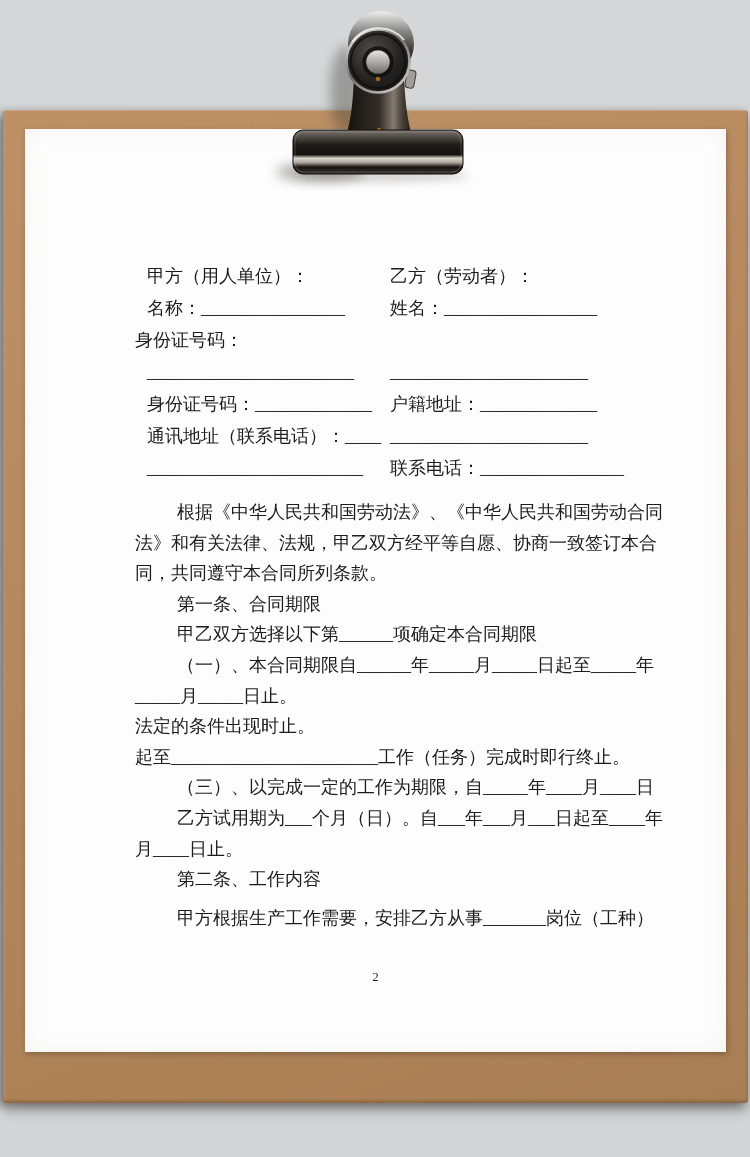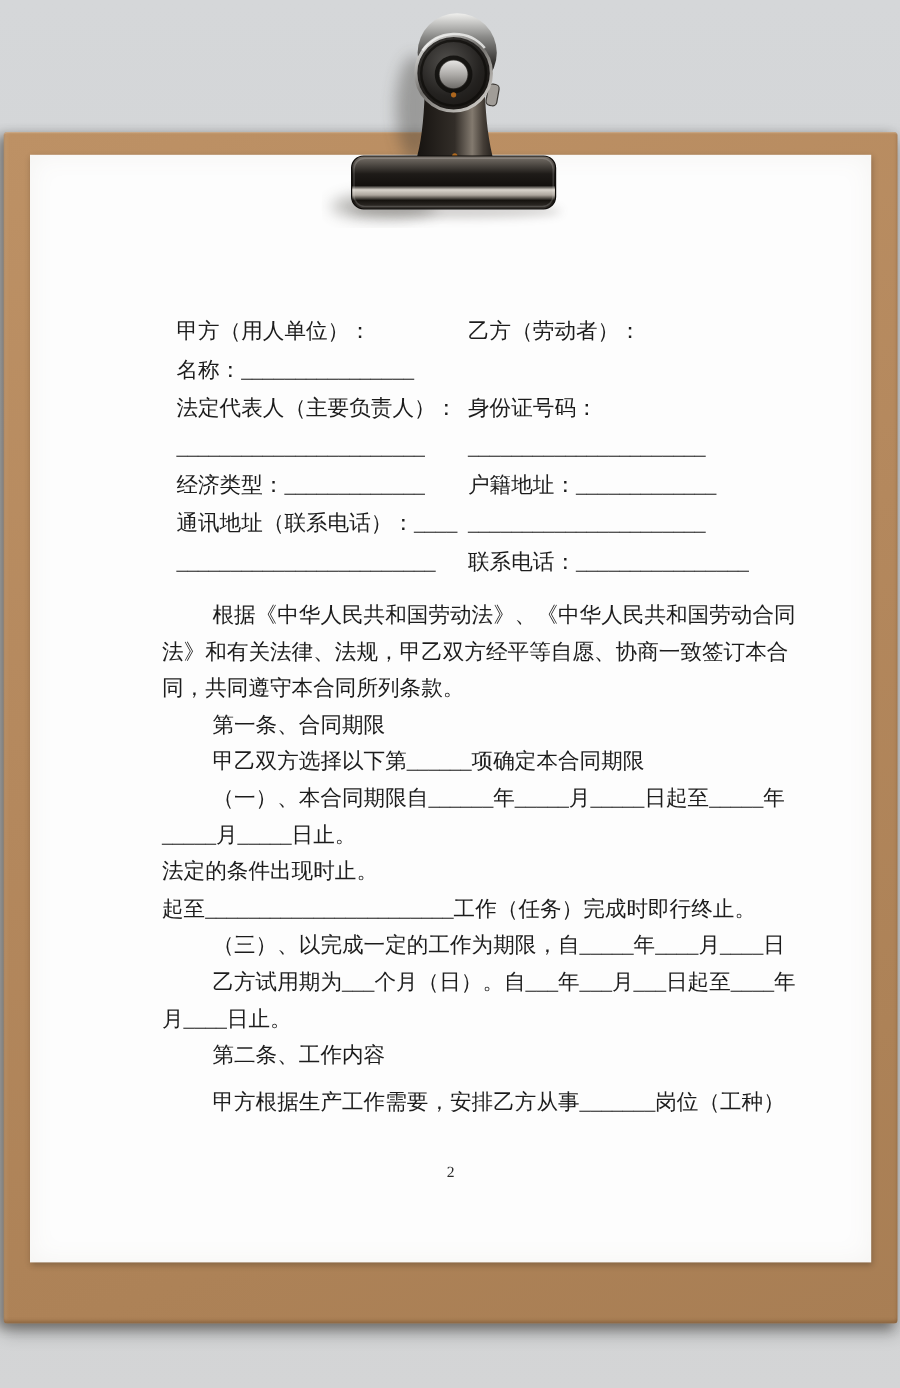--- a/index.html
+++ b/index.html
@@ -45,31 +45,31 @@
 
 <div class="paper" style="background-color: rgb(253, 253, 253);">
   <div class="content">
     <div>
         <div class="hrow">
           <span class="hcell left">甲方（用人单位）：</span>
           <span class="hcell right">乙方（劳动者）：</span>
         </div>
         <div class="hrow">
           <span class="hcell left">名称：________________</span>
+          <span class="hcell right">姓名：_________________</span>
         </div>
         <div class="hrow">
-          <span class="hcell left">法定代表人（主要负责人）：</span>
           <span class="hcell right">身份证号码：</span>
         </div>
         <div class="hrow">
           <span class="hcell left">_______________________</span>
           <span class="hcell right">______________________</span>
         </div>
         <div class="hrow">
-          <span class="hcell left">经济类型：_____________</span>
+          <span class="hcell left">身份证号码：_____________</span>
           <span class="hcell right">户籍地址：_____________</span>
         </div>
         <div class="hrow">
           <span class="hcell left">通讯地址（联系电话）：____</span>
           <span class="hcell right">______________________</span>
         </div>
         <div class="hrow">
           <span class="hcell left">________________________</span>
           <span class="hcell right">联系电话：________________</span>
         </div>

